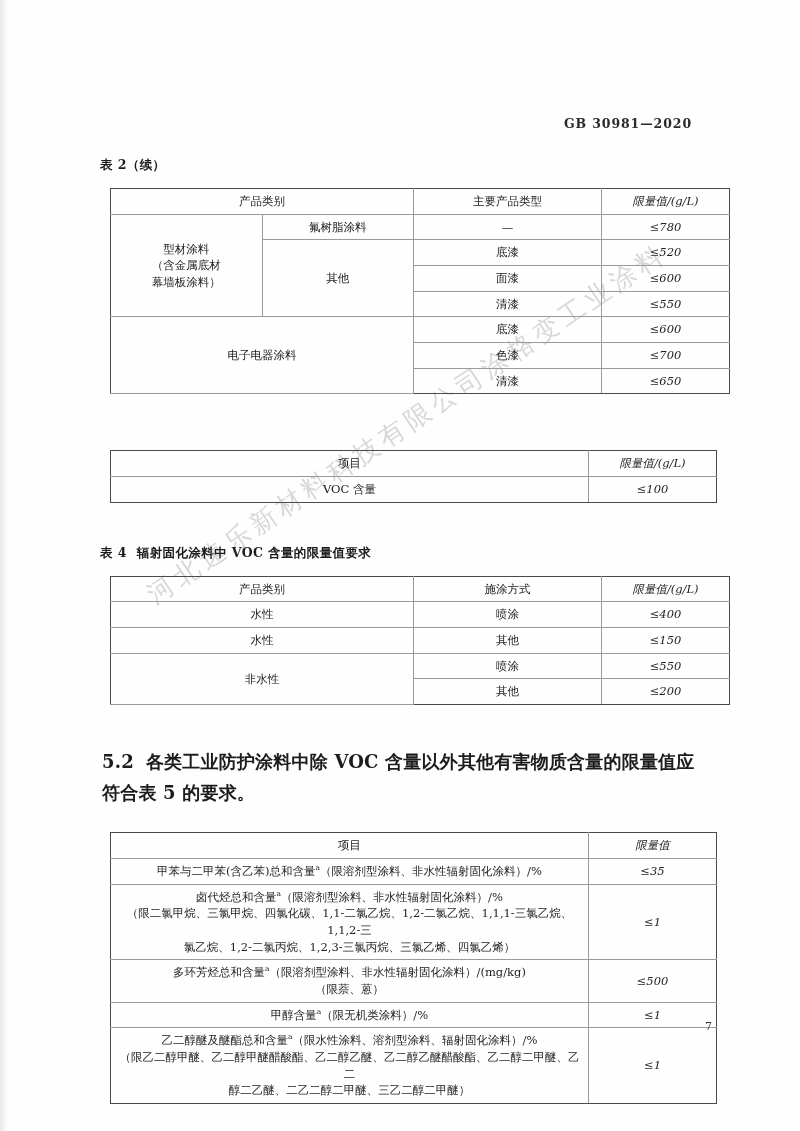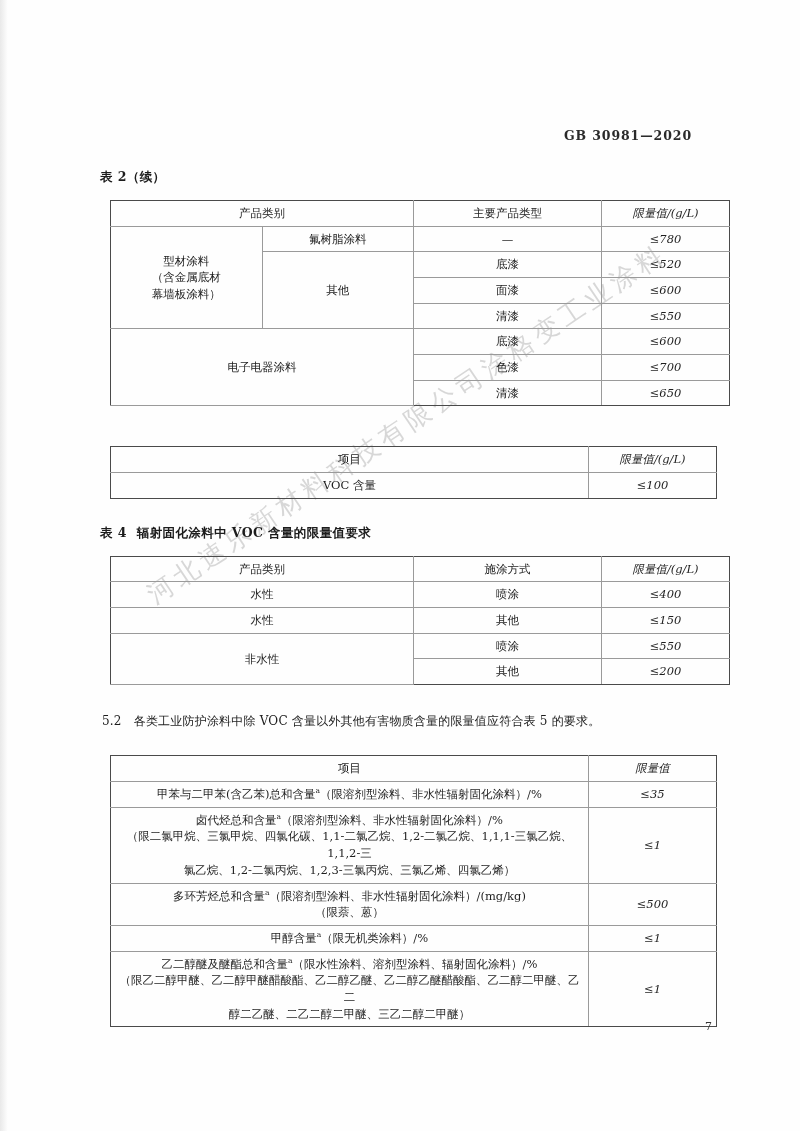--- a/index.html
+++ b/index.html
@@ -26,21 +26,21 @@
   .scan-edge {
     position: absolute;
     left: 0; top: 0;
     width: 8px; height: 1131px;
     background: linear-gradient(to right, #d8d8d8, #ffffff);
     opacity: .55;
   }
   .content {
     position: absolute;
     left: 100px;
-    top: 16px;
+    top: 4px;
     width: 600px;
   }
   .doc-header {
     text-align: right;
     padding-right: 8px;
     padding-top: 112px;
     font-size: 12.5px;
     font-weight: bold;
     letter-spacing: .9px;
     color: #2a2a2a;
@@ -48,21 +48,21 @@
   .tbl-caption {
     font-size: 12.5px;
     font-weight: bold;
     color: #1c1c1c;
     letter-spacing: .4px;
   }
   .cap-sp { display: inline-block; width: 10px; }
   table.std {
     border-collapse: collapse;
     width: 580px;
-    margin: 0 0 0 10px;
+    margin: 0 0 16px 10px;
     table-layout: fixed;
   }
   table.std td, table.std th {
     border: 0.8px solid #8d8d8d;
     font-weight: normal;
     font-size: 11.5px;
     color: #1e1e1e;
     padding: 4px 6px;
     text-align: center;
     vertical-align: middle;
@@ -73,25 +73,26 @@
   table.std.thick > tbody > tr:first-child > td { border-top-color: #4a4a4a; }
   table.std.thick > tbody > tr:last-child > td { border-bottom-color: #4a4a4a; }
   table.std.thick > tbody > tr > td:first-child { border-left-color: #4a4a4a; }
   table.std.thick > tbody > tr > td:last-child { border-right-color: #4a4a4a; font-style: italic; }
   td.left {
     text-align: left;
     padding-left: 8px;
     line-height: 1.6;
   }
   .para {
-    font-size: 12px;
+    font-size: 18px;
     line-height: 1.7;
     color: #1c1c1c;
     padding-left: 2px;
     letter-spacing: .2px;
+    font-weight: bold;
   }
   .para .num { margin-right: 12px; }
   .sup {
     font-size: 7.5px;
     vertical-align: super;
     line-height: 0;
   }
   .pg-num {
     position: absolute;
     right: 88px;

